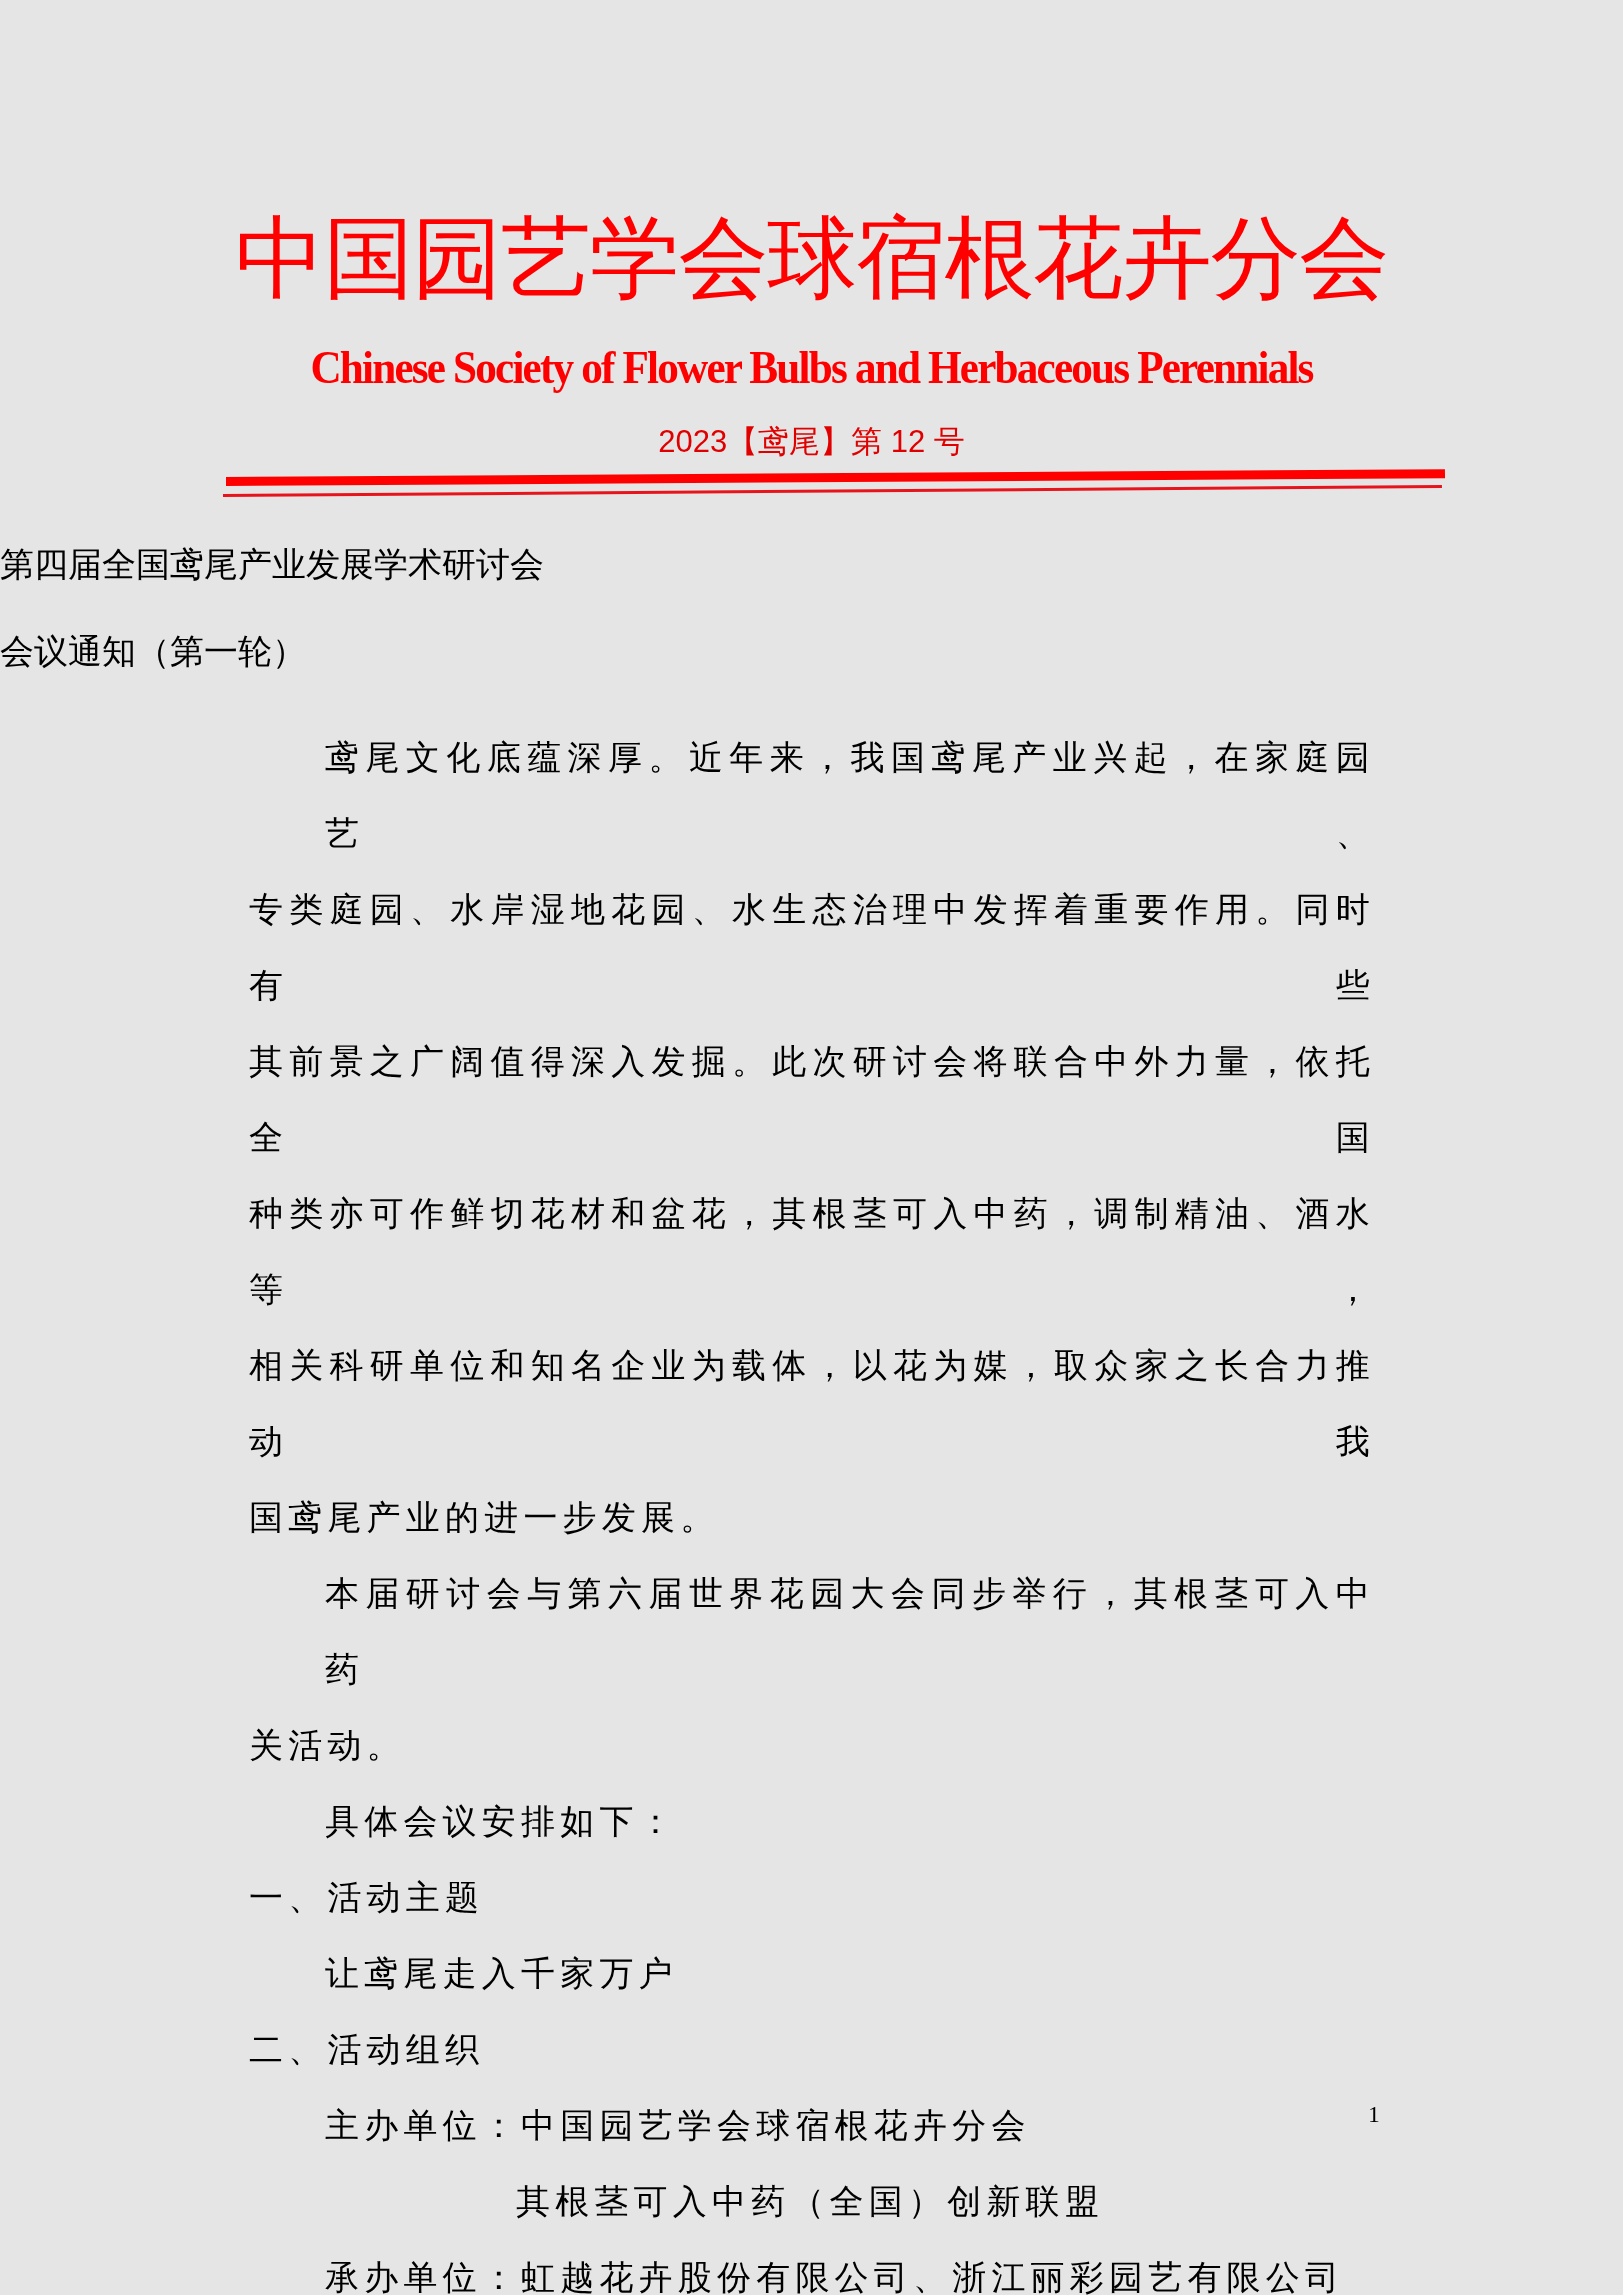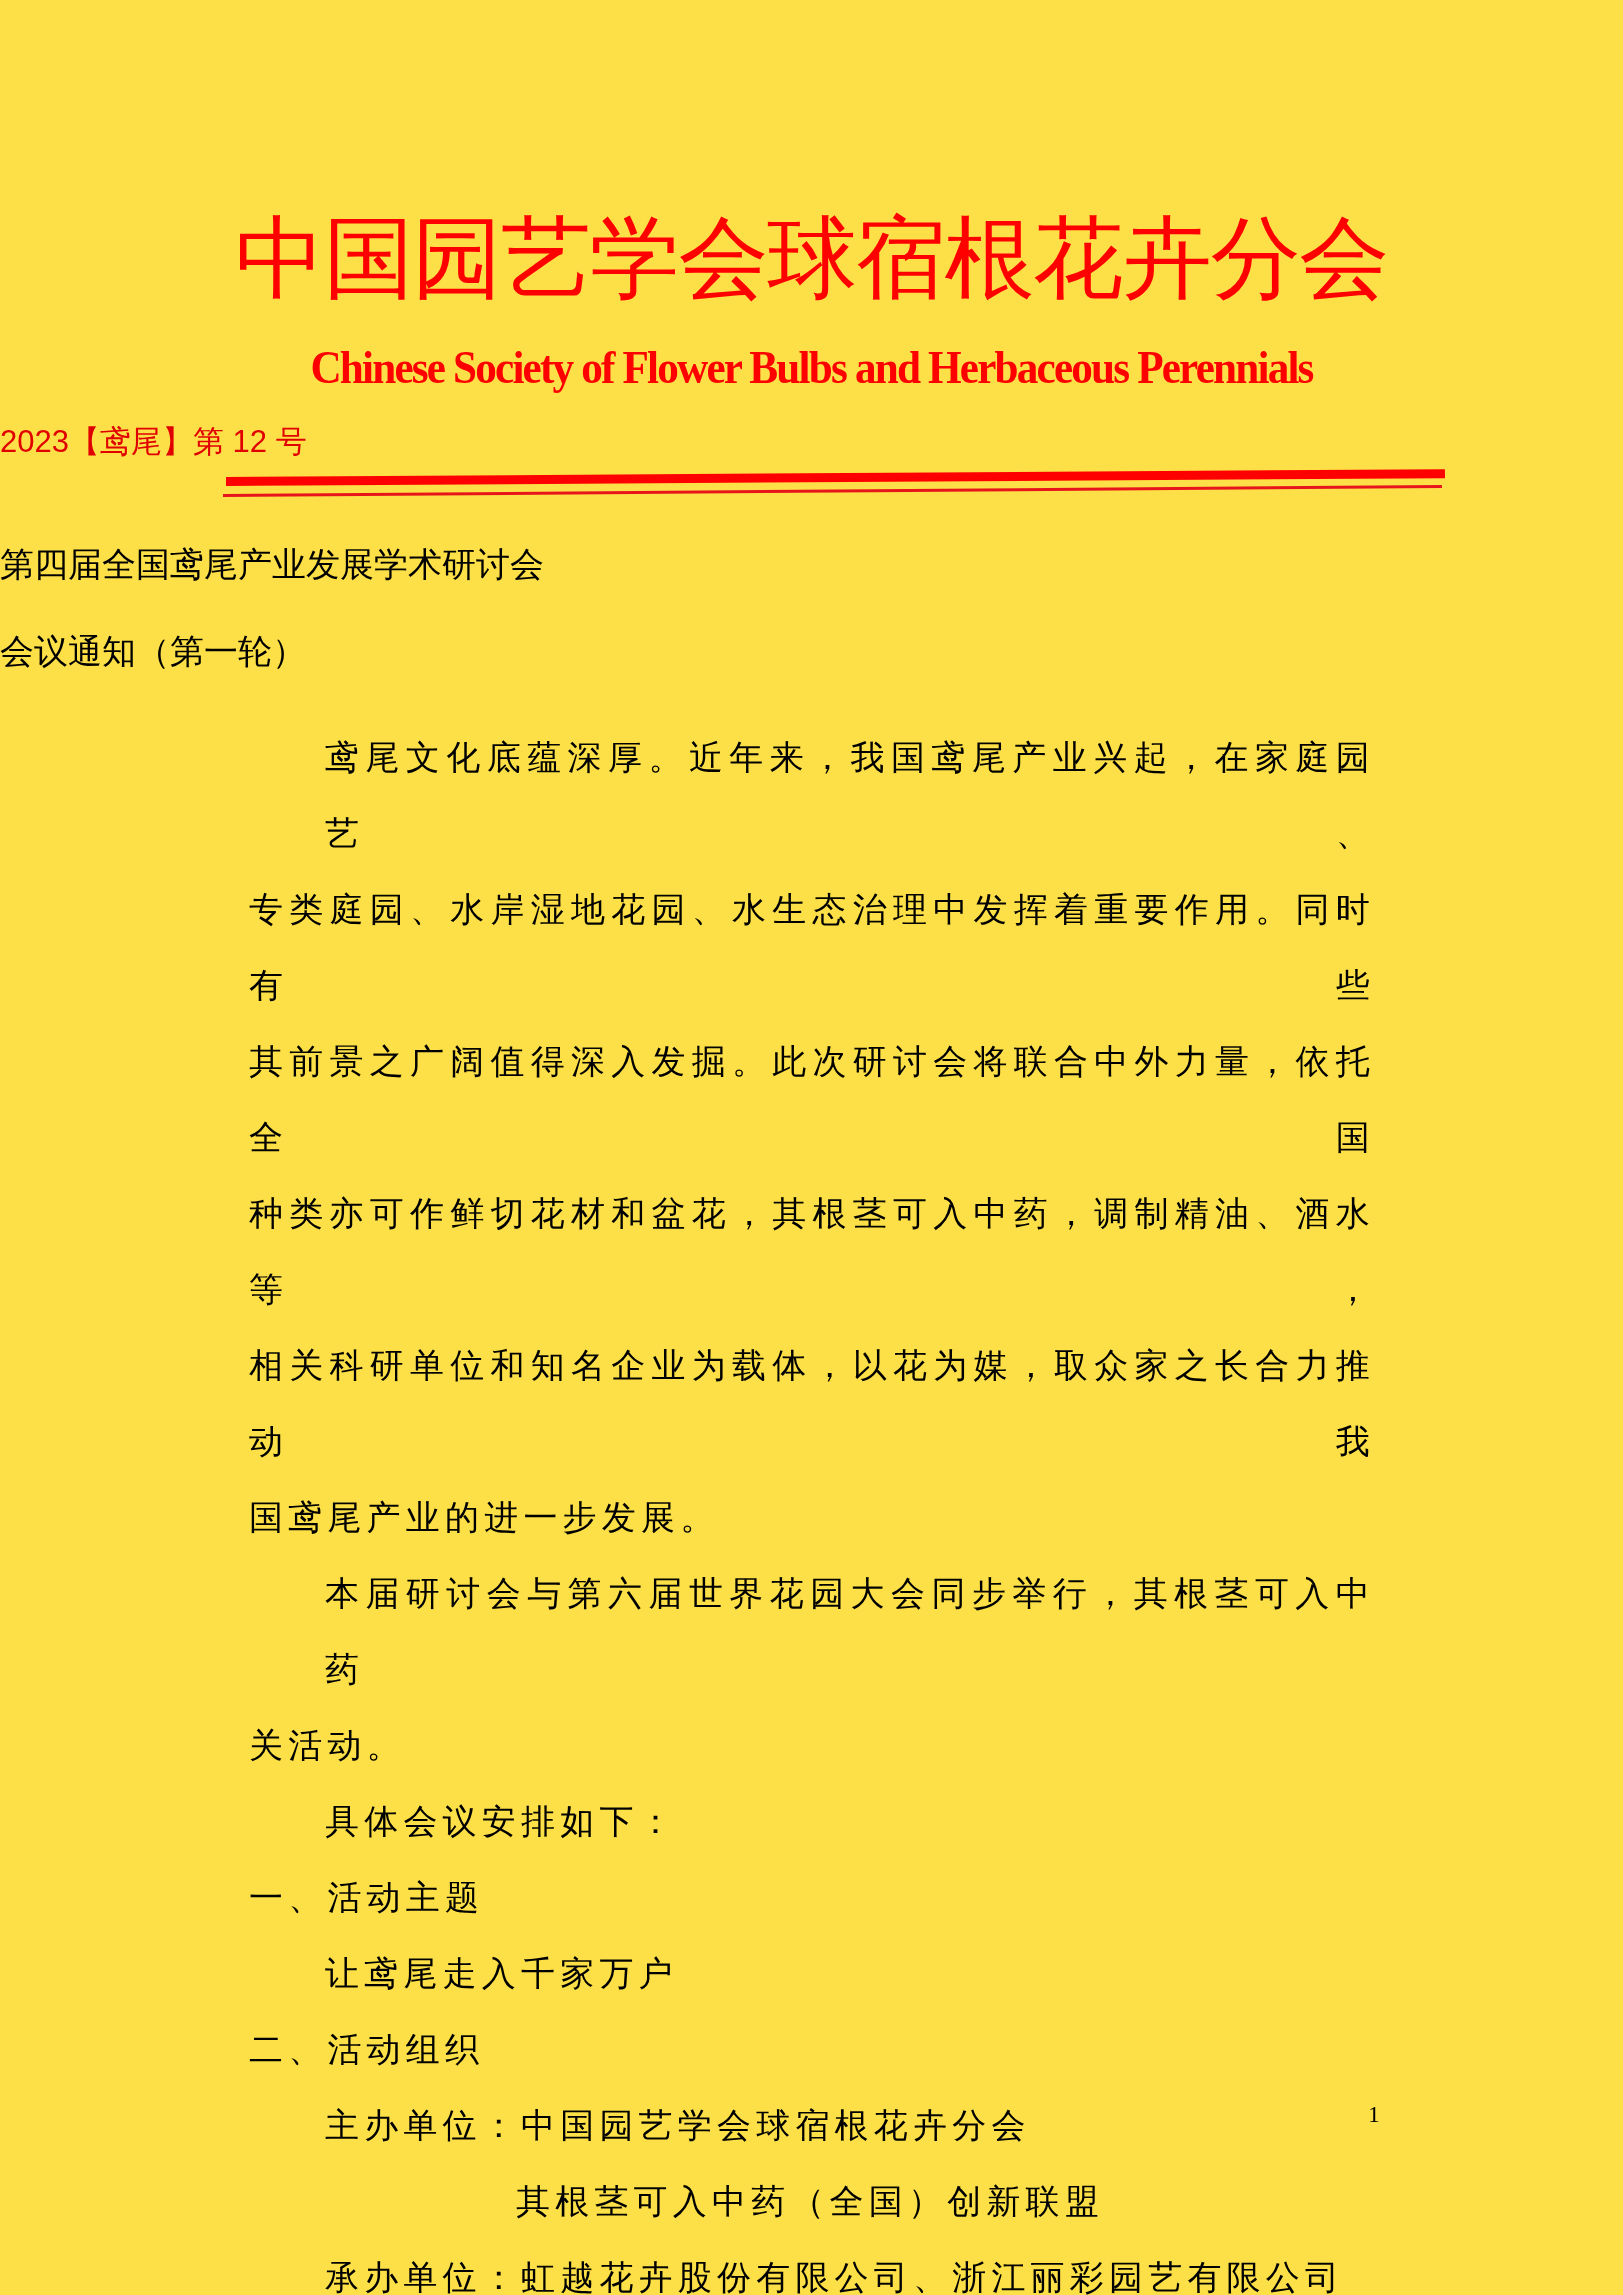--- a/index.html
+++ b/index.html
@@ -1,36 +1,36 @@
 <!DOCTYPE html>
 <html style="font-size:10.5px"><head>
 <meta charset="utf-8">
 <style>
   html, body { margin: 0; padding: 0; background: #ffffff; }
   body { width: 1623px; height: 2295px; position: relative; overflow: hidden; }
-  .page { position: absolute; left: 0; top: 0; width: 1623px; height: 2295px; background: #fde047; }
+  .page { position: absolute; left: 0; top: 0; width: 1623px; height: 2295px; background: #e5e5e5; }
 
   .org-title-cn {
     position: absolute; left: 0; width: 1623px; top: 196px;
     text-align: center; color: #ff0000;
     font-family: "DejaVu Serif", "Liberation Serif", serif;
     font-size: 90px; line-height: 124px; letter-spacing: -1.3px;
     white-space: nowrap;
   }
   .org-title-en {
     position: absolute; left: 0; width: 1623px; top: 331px;
     text-align: center; color: #ff0000;
     font-family: "Liberation Serif", serif; font-weight: bold;
     font-size: 47px; line-height: 72px; letter-spacing: -2px;
     white-space: nowrap;
     transform: scaleX(0.92); transform-origin: center;
   }
   .issue-no {
     position: absolute; left: 0; width: 1623px; top: 419px;
-    text-align: left; color: #e00000;
+    text-align: center; color: #e00000;
     font-family: "Liberation Sans", sans-serif;
     font-size: 31px; line-height: 46px;
     white-space: nowrap;
   }
   .rule-thick {
     position: absolute; left: 226px; top: 477px; width: 1219px; height: 8.5px;
     background: #ff0000; transform: rotate(-0.37deg); transform-origin: left center;
   }
   .rule-thin {
     position: absolute; left: 223px; top: 494px; width: 1219px; height: 2.6px;

